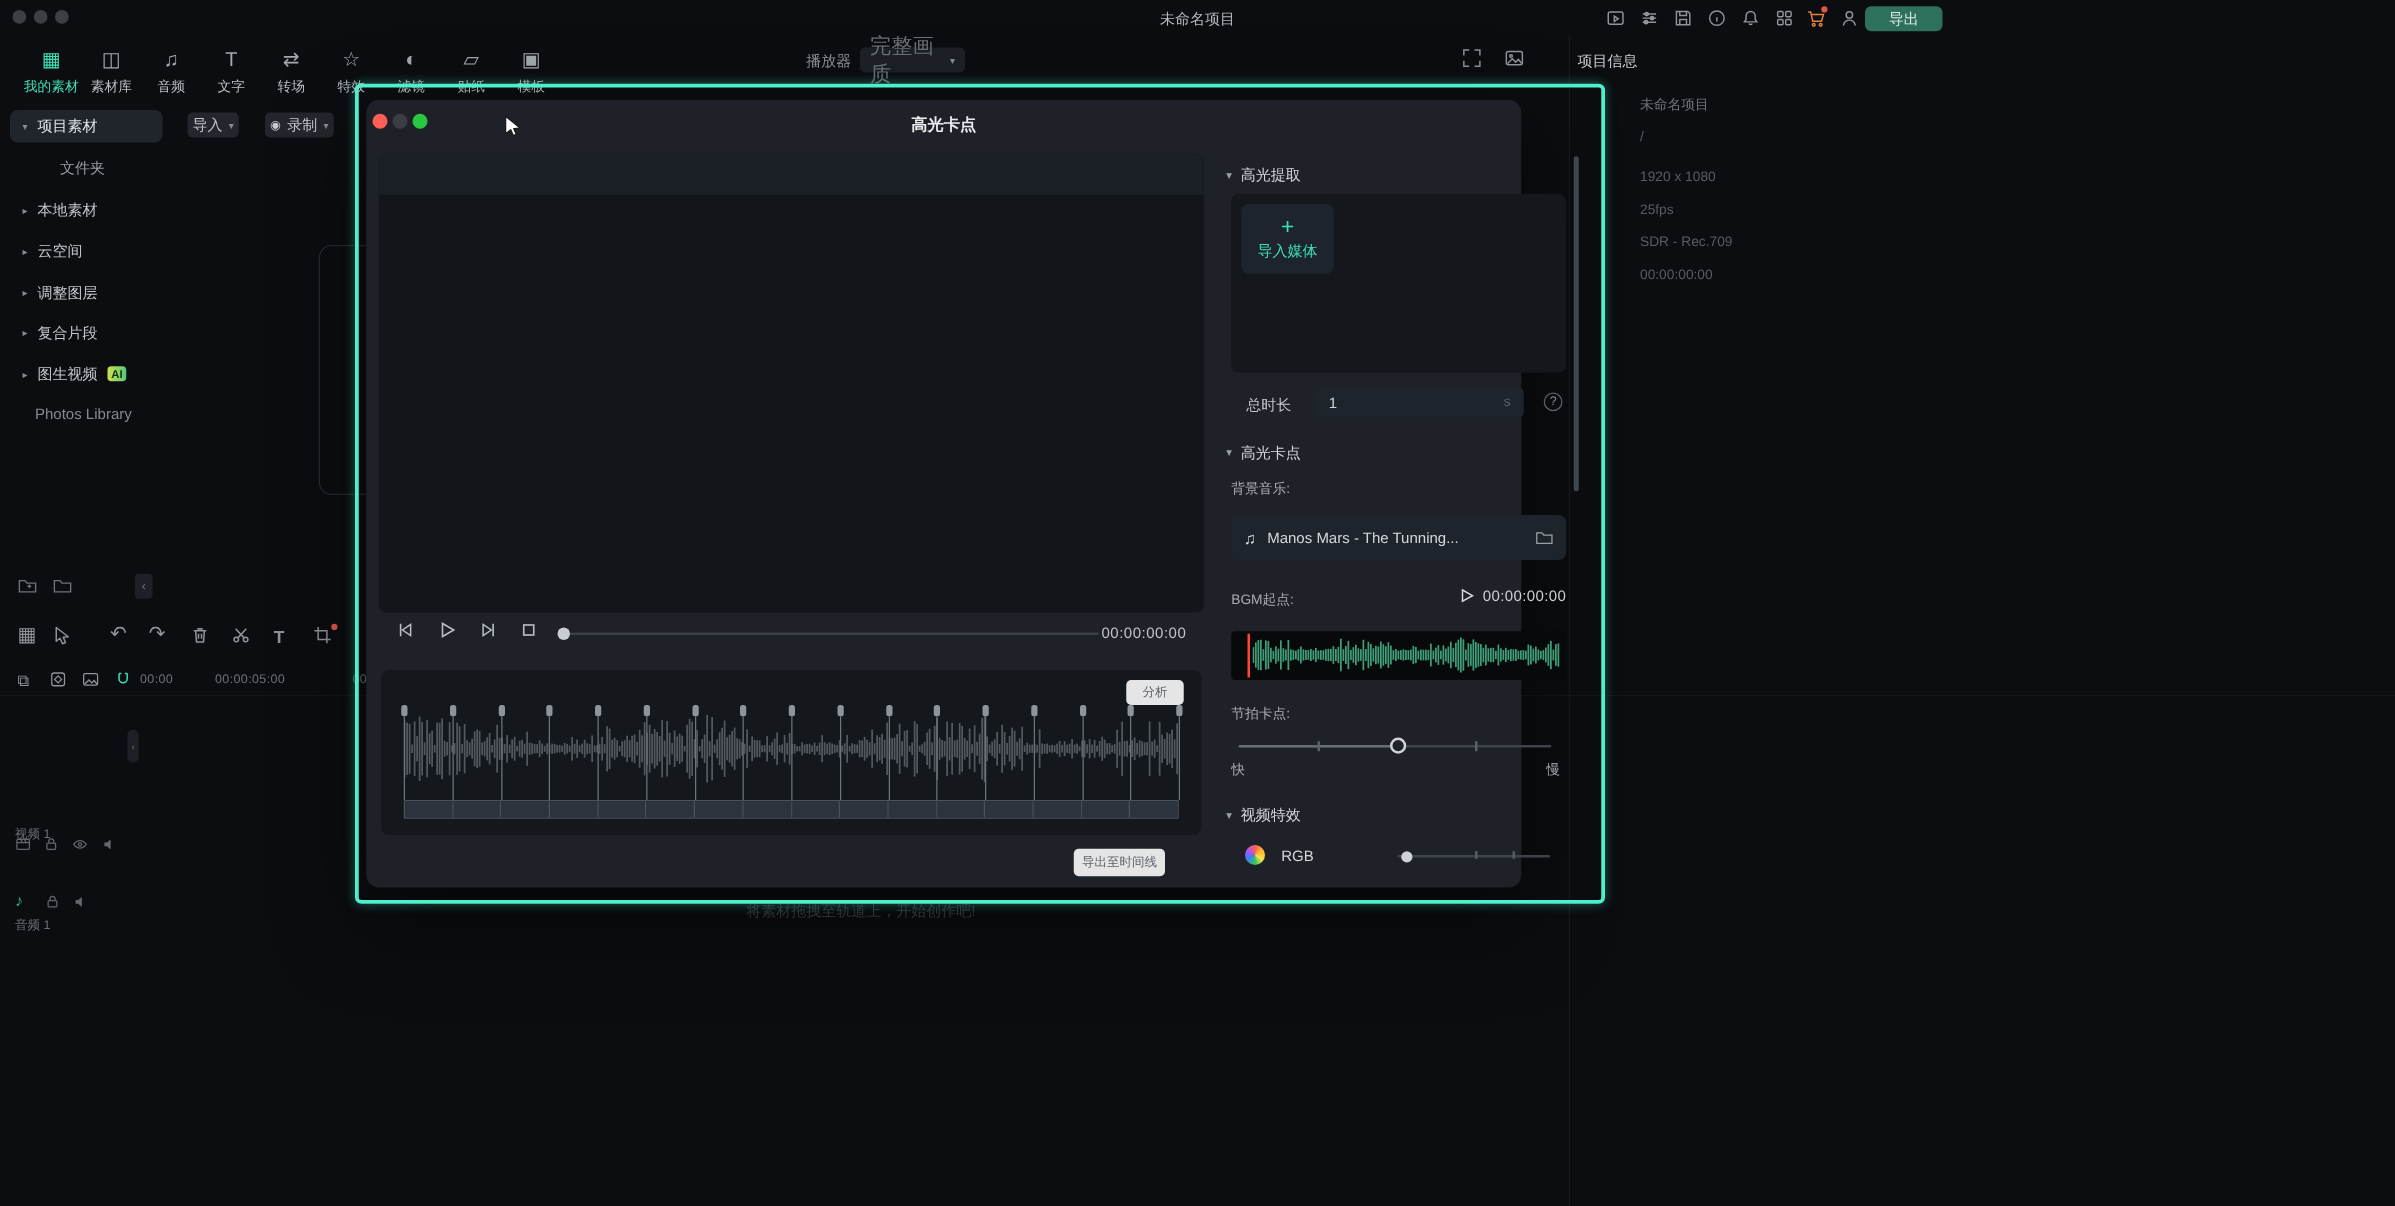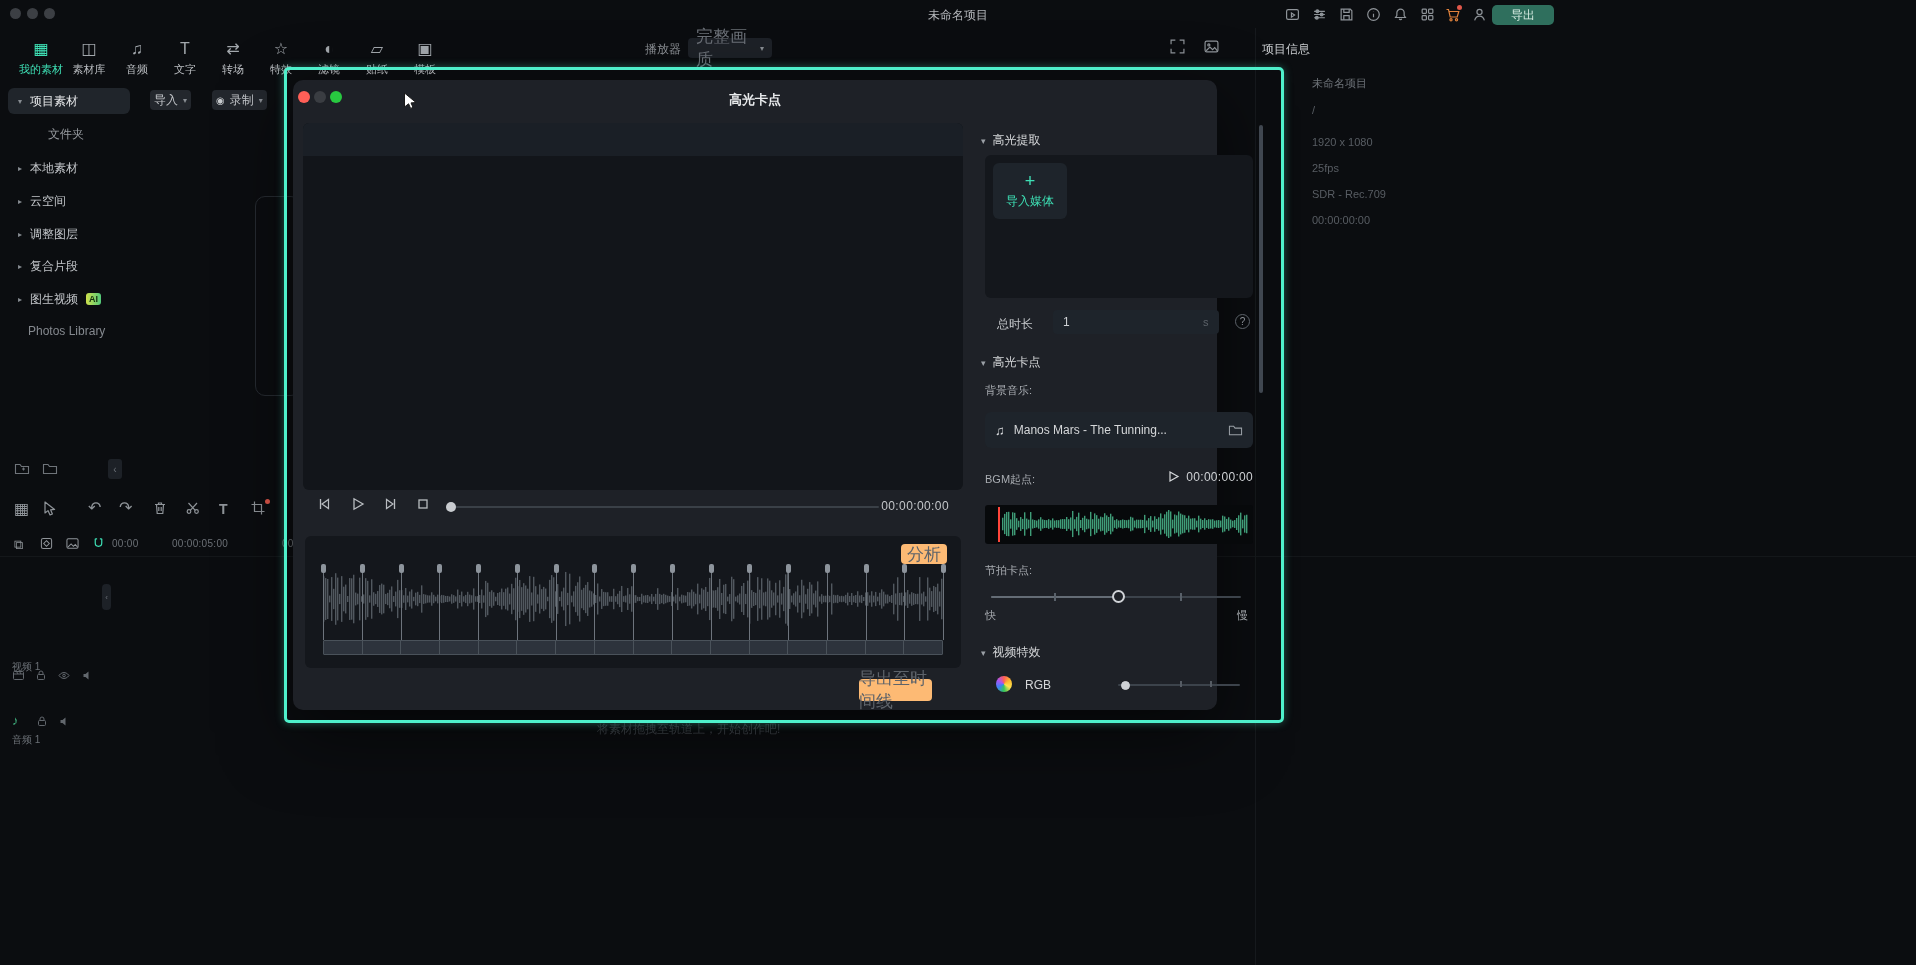--- a/index.html
+++ b/index.html
@@ -42,21 +42,21 @@
 .modal{position:absolute;left:293px;top:80px;width:924px;height:630px;background:#1e2127;border-radius:10px;box-shadow:0 24px 70px rgba(0,0,0,.55);z-index:10}
 .traffic{position:absolute;top:11px;width:12px;height:12px;border-radius:50%}
 .modal-title{position:absolute;left:0;right:0;top:11px;text-align:center;font-size:13px;font-weight:bold;color:#e8eaec}
 .preview{position:absolute;left:10px;top:43px;width:660px;height:367px;background:#12151a;border-radius:6px;overflow:hidden}
 .preview-strip{position:absolute;left:0;top:0;right:0;height:33px;background:#1a1f26}
 .ctrl-ico{position:absolute;top:0;width:22px;height:22px;display:flex;align-items:center;justify-content:center}
 .m-slider-track{position:absolute;left:157px;right:400px;top:13px;height:2px;background:#3a4047;border-radius:1px}
 .m-slider-dot{position:absolute;left:153px;top:9px;width:10px;height:10px;border-radius:50%;background:#c9ccd0}
 .m-time{position:absolute;left:560px;top:6px;width:96px;text-align:right;font-size:12px;color:#c3c6c9;letter-spacing:.4px}
 .analysis{position:absolute;left:12px;top:456px;width:656px;height:132px;background:#14171c;border-radius:6px}
-.gray-btn{background:#fdba74;color:#5d636a;border-radius:4px;display:flex;align-items:center;justify-content:center;font-size:17px}
+.gray-btn{background:#e5e5e5;color:#5d636a;border-radius:4px;display:flex;align-items:center;justify-content:center;font-size:10px}
 .beat-marker{position:absolute;top:0;width:5px;height:9px;margin-left:-2px;background:#8d949c;border-radius:2px}
 .beat-marker::after{content:"";position:absolute;left:2px;top:9px;width:1px;height:67px;background:#6d747c}
 #beat-segments{position:absolute;left:18px;top:104px;width:620px;height:15px;display:flex;border:1px solid #4a525a;background:#23282f;border-radius:1px}
 .beat-cell{flex:1;border-right:1px solid #4a525a;background:#2d333c}
 .beat-cell:last-child{border-right:none}
 
 .sec-head{position:absolute;display:flex;align-items:center;gap:7px;font-size:12px;color:#d7d9db}
 .sec-caret{font-size:9px;color:#9ba0a6}
 .m-label{position:absolute;font-size:11px;color:#a9adb2;white-space:nowrap}
 .m-panel{position:absolute;background:#14171c;border-radius:6px}

